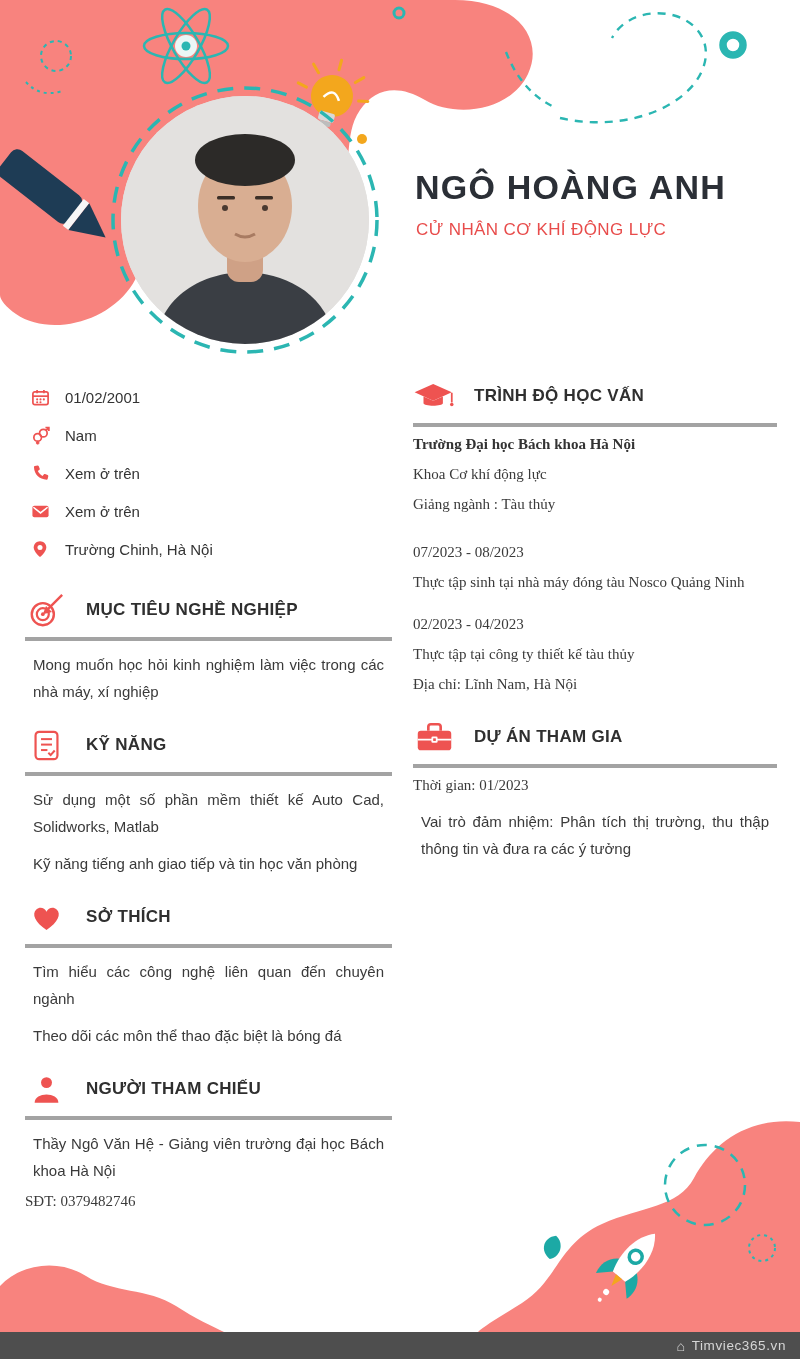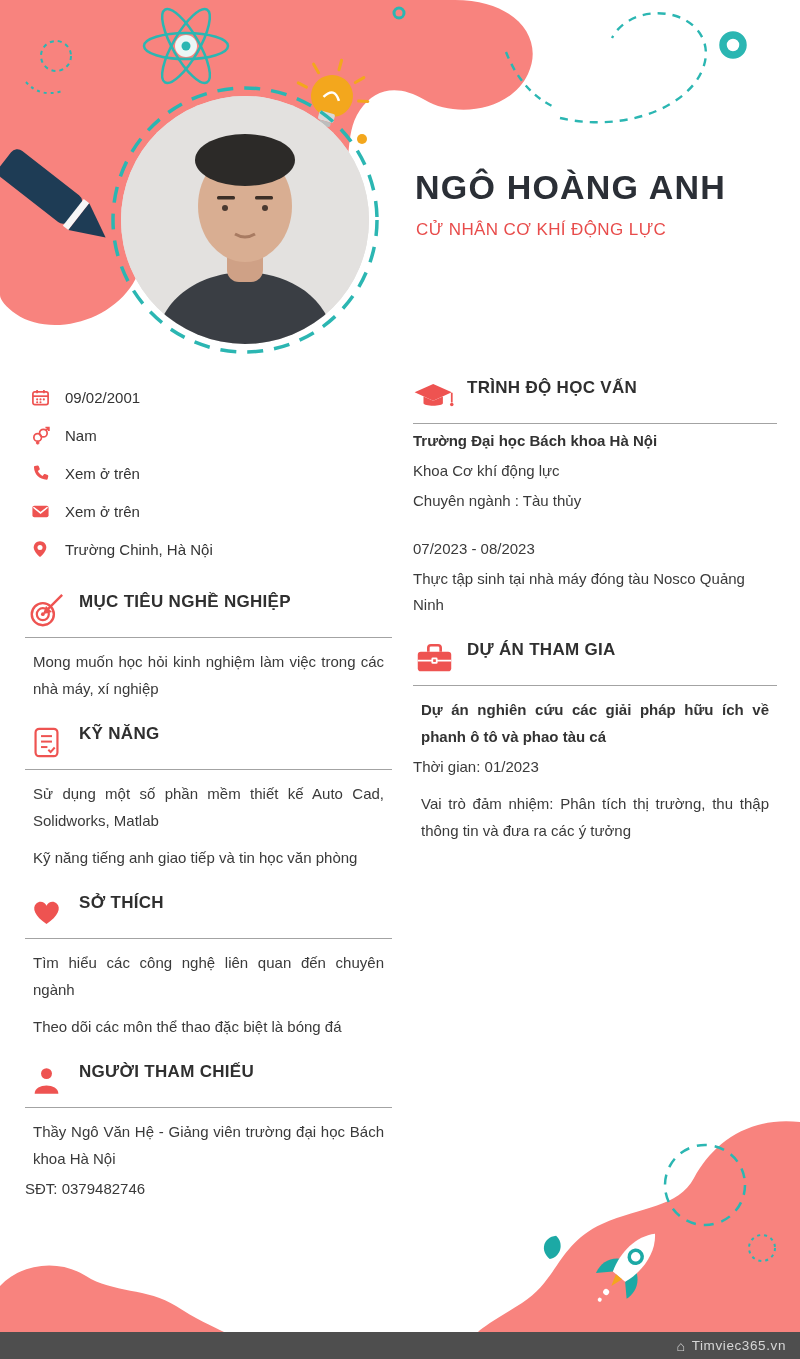--- a/index.html
+++ b/index.html
@@ -19,26 +19,26 @@
   
   .col-left{position:absolute;left:25px;top:378px;width:367px;color:#3a3a3a;}
   .col-right{position:absolute;left:413px;top:378px;width:364px;color:#3a3a3a;}
 
   .contact{margin-bottom:24px;}
   .contact-row{display:flex;align-items:center;height:38px;gap:15px;padding-left:5px;font-size:15px;color:#333;}
   .cicon{width:20px;height:20px;flex:0 0 20px;display:flex;align-items:center;justify-content:center;}
 
   .section{margin-top:22px;}
   .col-right .section:first-child{margin-top:0;}
-  .sec-head{display:flex;gap:12px;border-bottom:1px solid #a3a3a3;padding-bottom:9px;}
+  .sec-head{display:flex;align-items:center;gap:19px;border-bottom:4px solid #a3a3a3;padding-bottom:9px;}
   .sec-ic{width:42px;height:36px;flex:0 0 42px;display:flex;align-items:center;justify-content:center;}
   .sec-title{font-size:17px;font-weight:bold;color:#2f2f2f;letter-spacing:.3px;}
 
   .para{font-size:15px;line-height:27px;text-align:justify;margin:10px 8px 0;}
-  .line{font-size:15px;line-height:26px;margin:4px 0 0;}
+  .line{font-size:15px;line-height:26px;margin:4px 0 0;font-family:Liberation Serif, serif;}
   .bold{font-weight:bold;color:#333;}
   .xp{margin-top:12px;}
   .xp + .xp{margin-top:16px;}
 
   
   .footer{position:absolute;left:0;bottom:0;width:800px;height:27px;background:#4e4e4e;z-index:3;
           display:flex;align-items:center;justify-content:flex-end;box-sizing:border-box;padding-right:14px;
           color:#d6d6d6;font-size:13.5px;letter-spacing:.6px;}
   .footer .home{margin-right:6px;font-size:14px;}
 </style>
@@ -141,21 +141,21 @@
               <line x1="2" y1="8.6" x2="18" y2="8.6" stroke="#EE5351" stroke-width="1.8"></line>
               <line x1="6.4" y1="2" x2="6.4" y2="5.5" stroke="#EE5351" stroke-width="1.8"></line>
               <line x1="13.6" y1="2" x2="13.6" y2="5.5" stroke="#EE5351" stroke-width="1.8"></line>
               <circle cx="6.5" cy="12" r="1.1" fill="#EE5351"></circle>
                 <circle cx="10" cy="12" r="1.1" fill="#EE5351"></circle>
                 <circle cx="13.5" cy="12" r="1.1" fill="#EE5351"></circle>
               <circle cx="6.5" cy="15" r="1.1" fill="#EE5351"></circle>
                 <circle cx="10" cy="15" r="1.1" fill="#EE5351"></circle>
             </svg>
           </span>
-          <span>09/02/2001</span>
+          <span>01/02/2001</span>
         </div>
         <div class="contact-row">
           <span class="cicon">
             <svg viewBox="0 0 20 20" width="19" height="19">
               <circle cx="7" cy="12" r="4" fill="none" stroke="#EE5351" stroke-width="1.8"></circle>
               <circle cx="13" cy="7.5" r="4" fill="none" stroke="#EE5351" stroke-width="1.8"></circle>
               <line x1="15.8" y1="4.7" x2="18.6" y2="1.9" stroke="#EE5351" stroke-width="1.8"></line>
               <polyline points="15.2,1.6 18.8,1.6 18.8,5.2" fill="none" stroke="#EE5351" stroke-width="1.8"></polyline>
               <line x1="7" y1="16" x2="7" y2="19.5" stroke="#EE5351" stroke-width="1.8"></line>
               <line x1="5.2" y1="17.8" x2="8.8" y2="17.8" stroke="#EE5351" stroke-width="1.8"></line>
@@ -261,44 +261,48 @@
               <polygon points="25,2 48,12.5 25,23 2,12.5" fill="#EE5351"></polygon>
               <path d="M13,17.5 L13,26 C13,30 37,30 37,26 L37,17.5 L25,23 Z" fill="#EE5351"></path>
               <line x1="48" y1="13" x2="48" y2="25" stroke="#EE5351" stroke-width="2.2"></line>
               <circle cx="48" cy="27.5" r="2.2" fill="#EE5351"></circle>
             </svg>
           </span>
           <span class="sec-title">TRÌNH ĐỘ HỌC VẤN</span>
         </div>
         <p class="line bold">Trường Đại học Bách khoa Hà Nội</p>
         <p class="line">Khoa Cơ khí động lực</p>
-        <p class="line">Chuyên ngành : Tàu thủy</p>
+        <p class="line">Giảng ngành : Tàu thủy</p>
       </div>
 
       <div class="section">
         <div class="xp">
           <p class="line">07/2023 - 08/2023</p>
           <p class="line">Thực tập sinh tại nhà máy đóng tàu Nosco Quảng Ninh</p>
+        </div>
+        <div class="xp">
+          <p class="line">02/2023 - 04/2023</p>
+          <p class="line">Thực tập tại công ty thiết kế tàu thủy</p>
+          <p class="line">Địa chỉ: Lĩnh Nam, Hà Nội</p>
         </div>
       </div>
 
       <div class="section">
         <div class="sec-head">
           <span class="sec-ic">
             <svg viewBox="0 0 42 36" width="37" height="32">
               <path d="M14,11 V6.5 C14,4.8 15.3,3.5 17,3.5 H25 C26.7,3.5 28,4.8 28,6.5 V11" fill="none" stroke="#EE5351" stroke-width="3"></path>
               <rect x="2" y="11" width="38" height="22" rx="3.5" fill="#EE5351"></rect>
               <line x1="2" y1="21" x2="40" y2="21" stroke="#fff" stroke-width="2"></line>
               <rect x="17.5" y="17.5" width="7" height="7" rx="1.5" fill="#fff"></rect>
               <rect x="19.5" y="19.5" width="3" height="3" fill="#EE5351"></rect>
             </svg>
           </span>
           <span class="sec-title">DỰ ÁN THAM GIA</span>
         </div>
-        <p class="para bold">Dự án nghiên cứu các giải pháp hữu ích về phanh ô tô và phao tàu cá</p>
         <p class="line">Thời gian: 01/2023</p>
         <p class="para">Vai trò đảm nhiệm: Phân tích thị trường, thu thập thông tin và đưa ra các ý tưởng</p>
       </div>
     </div>
   </div>
 
   <div class="footer">
     <span class="home">⌂</span>
     <span>Timviec365.vn</span>
   </div>

